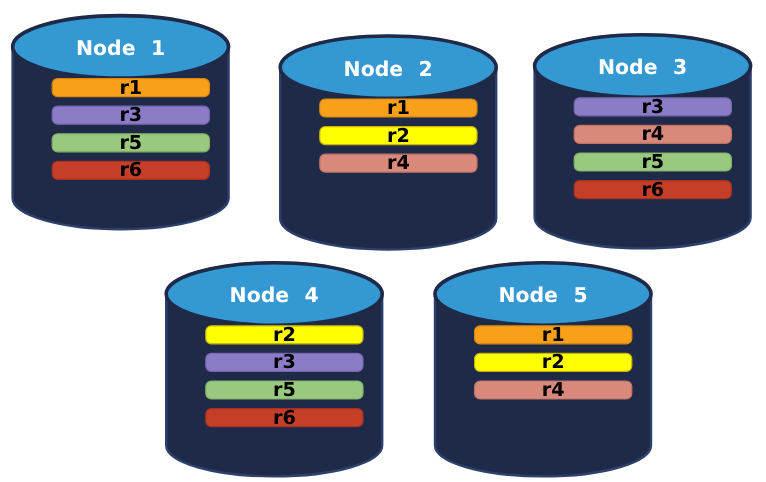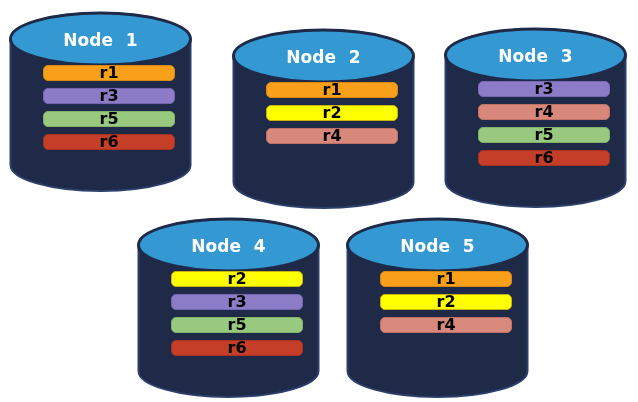--- a/index.html
+++ b/index.html
@@ -103,21 +103,21 @@
       <ellipse class="cyl-top" cx="92.5" cy="31" rx="90" ry="26" stroke-width="3" fill="#3498d2" stroke="#1e2a47"></ellipse>
       <text class="node-title-text" x="92.5" y="38" text-anchor="middle" fill="#ffffff">Node 4</text>
     </svg>
     <div class="bars">
         <div class="bar" style="top: 57px; background: rgb(255, 255, 0); border-color: rgb(200, 180, 9);">r2</div>
         <div class="bar" style="top: 80px; background: rgb(140, 124, 200); border-color: rgb(118, 104, 176);">r3</div>
         <div class="bar" style="top: 103px; background: rgb(153, 201, 126); border-color: rgb(130, 178, 104);">r5</div>
         <div class="bar" style="top: 126px; background: rgb(197, 62, 40); border-color: rgb(167, 49, 32);">r6</div>
       </div>
   </div>
-    <div class="node" style="left: 345px; top: 214px;">
+    <div class="node" style="left: 360px; top: 214px;">
     <svg viewBox="0 0 185 188">
       <path class="cyl-body" d="M2.5 31 L2.5 157 A90 26 0 0 0 182.5 157 L182.5 31 A90 26 0 0 0 2.5 31 Z" stroke-width="2" fill="#1e2a47" stroke="#2d3f6b"></path>
       <ellipse class="cyl-top" cx="92.5" cy="31" rx="90" ry="26" stroke-width="3" fill="#3498d2" stroke="#1e2a47"></ellipse>
       <text class="node-title-text" x="92.5" y="38" text-anchor="middle" fill="#ffffff">Node 5</text>
     </svg>
     <div class="bars">
         <div class="bar" style="top: 57px; background: rgb(249, 160, 27); border-color: rgb(216, 136, 14);">r1</div>
         <div class="bar" style="top: 80px; background: rgb(255, 255, 0); border-color: rgb(200, 180, 9);">r2</div>
         <div class="bar" style="top: 103px; background: rgb(216, 137, 123); border-color: rgb(191, 114, 100);">r4</div>
       </div>

